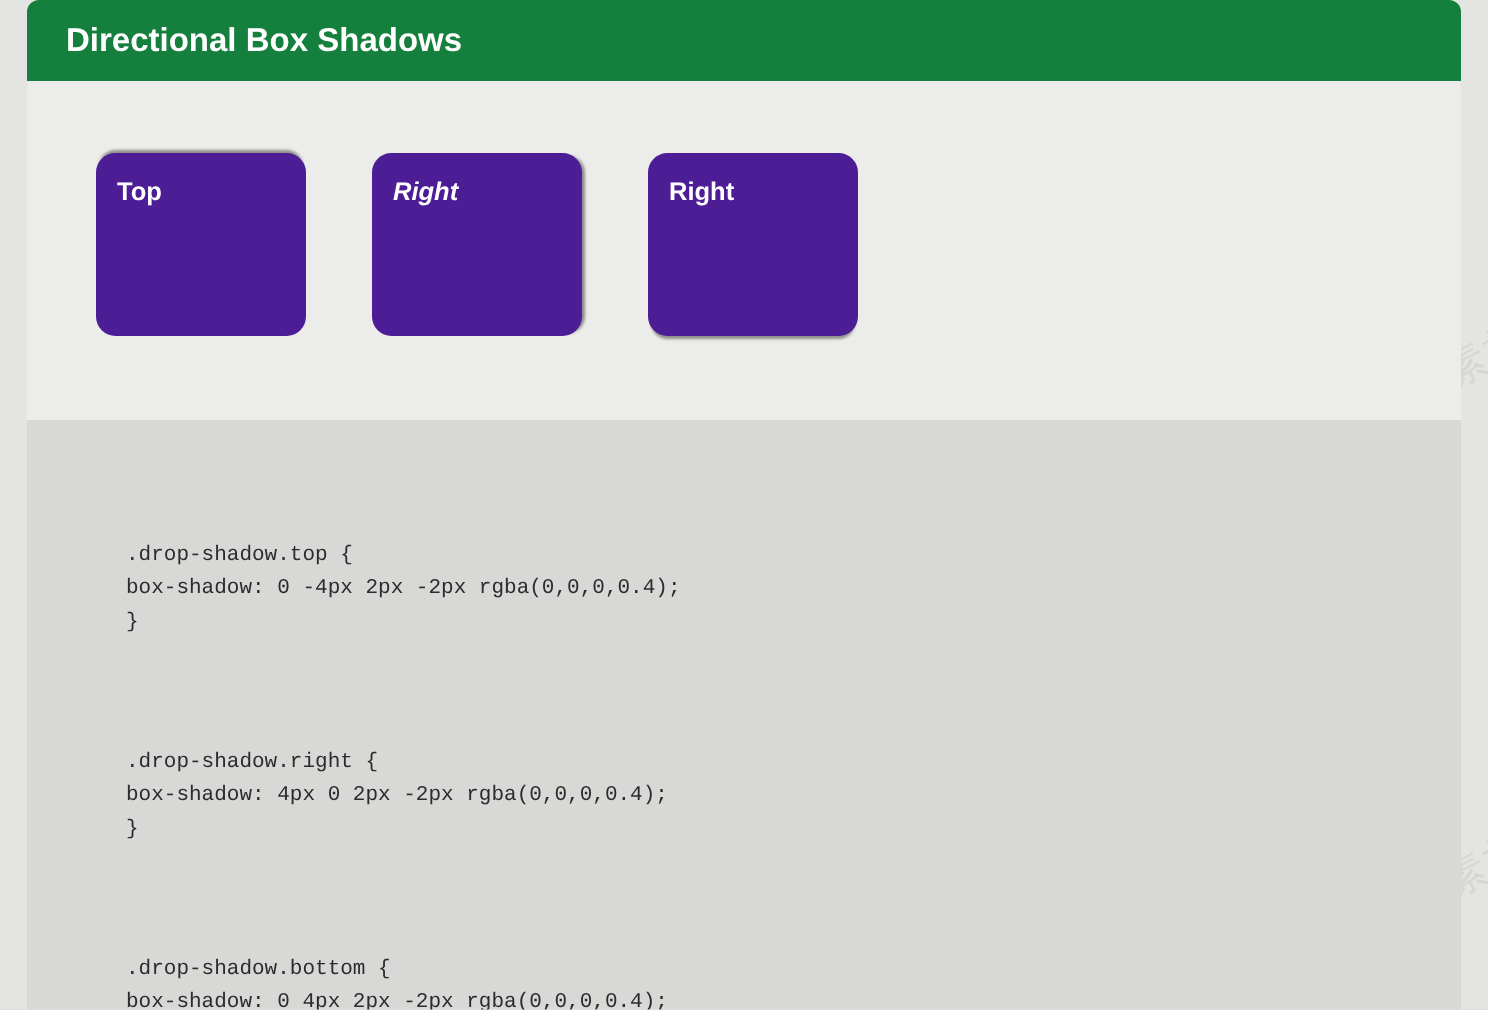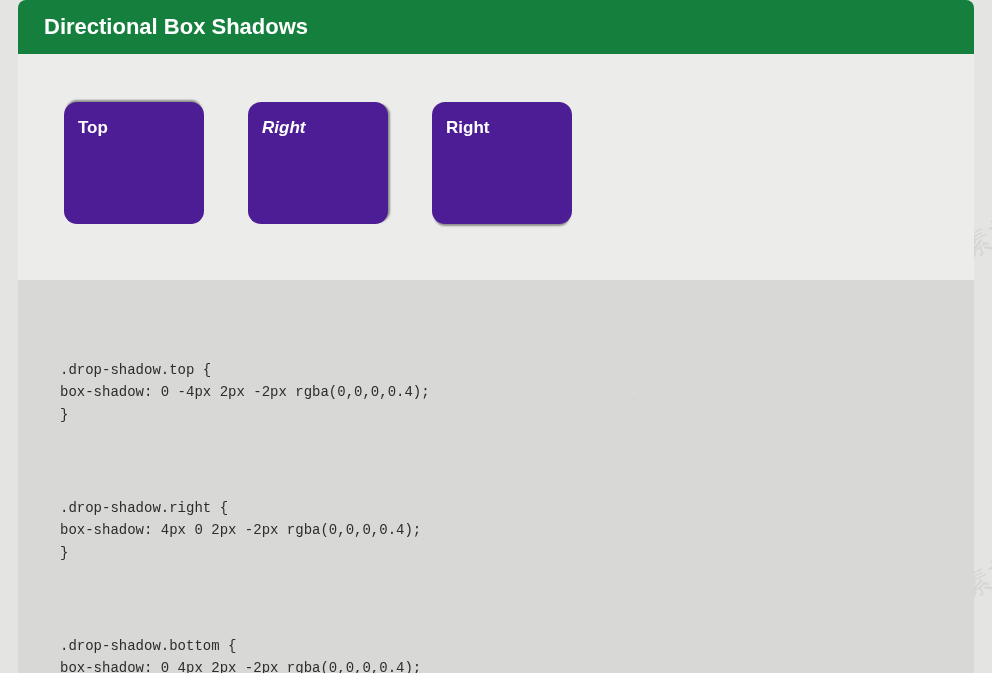--- a/index.html
+++ b/index.html
@@ -74,21 +74,21 @@
     font-size: 14px;
     line-height: 1.6;
     color: #2c2c2c;
     white-space: pre;
     min-height: 380px;
     background-image:
       radial-gradient(circle at 30% 40%, rgba(0,0,0,0.015) 1px, transparent 1px),
       radial-gradient(circle at 80% 70%, rgba(0,0,0,0.015) 1px, transparent 1px);
     background-size: 50px 50px, 70px 70px;
   }
-  .code-block { margin-bottom: 26px; }
+  .code-block { margin-bottom: 26px; margin-left: 24px; }
 </style>
 </head>
 <body>
 
 <div class="page-bg"></div>
 
 <div class="watermark" style="top:60px; left:40px;">HTML素材网</div>
 <div class="watermark" style="top:60px; left:380px;">HTML素材网</div>
 <div class="watermark" style="top:60px; left:720px;">HTML素材网</div>
 <div class="watermark" style="top:230px; left:200px;">HTML素材网</div>

